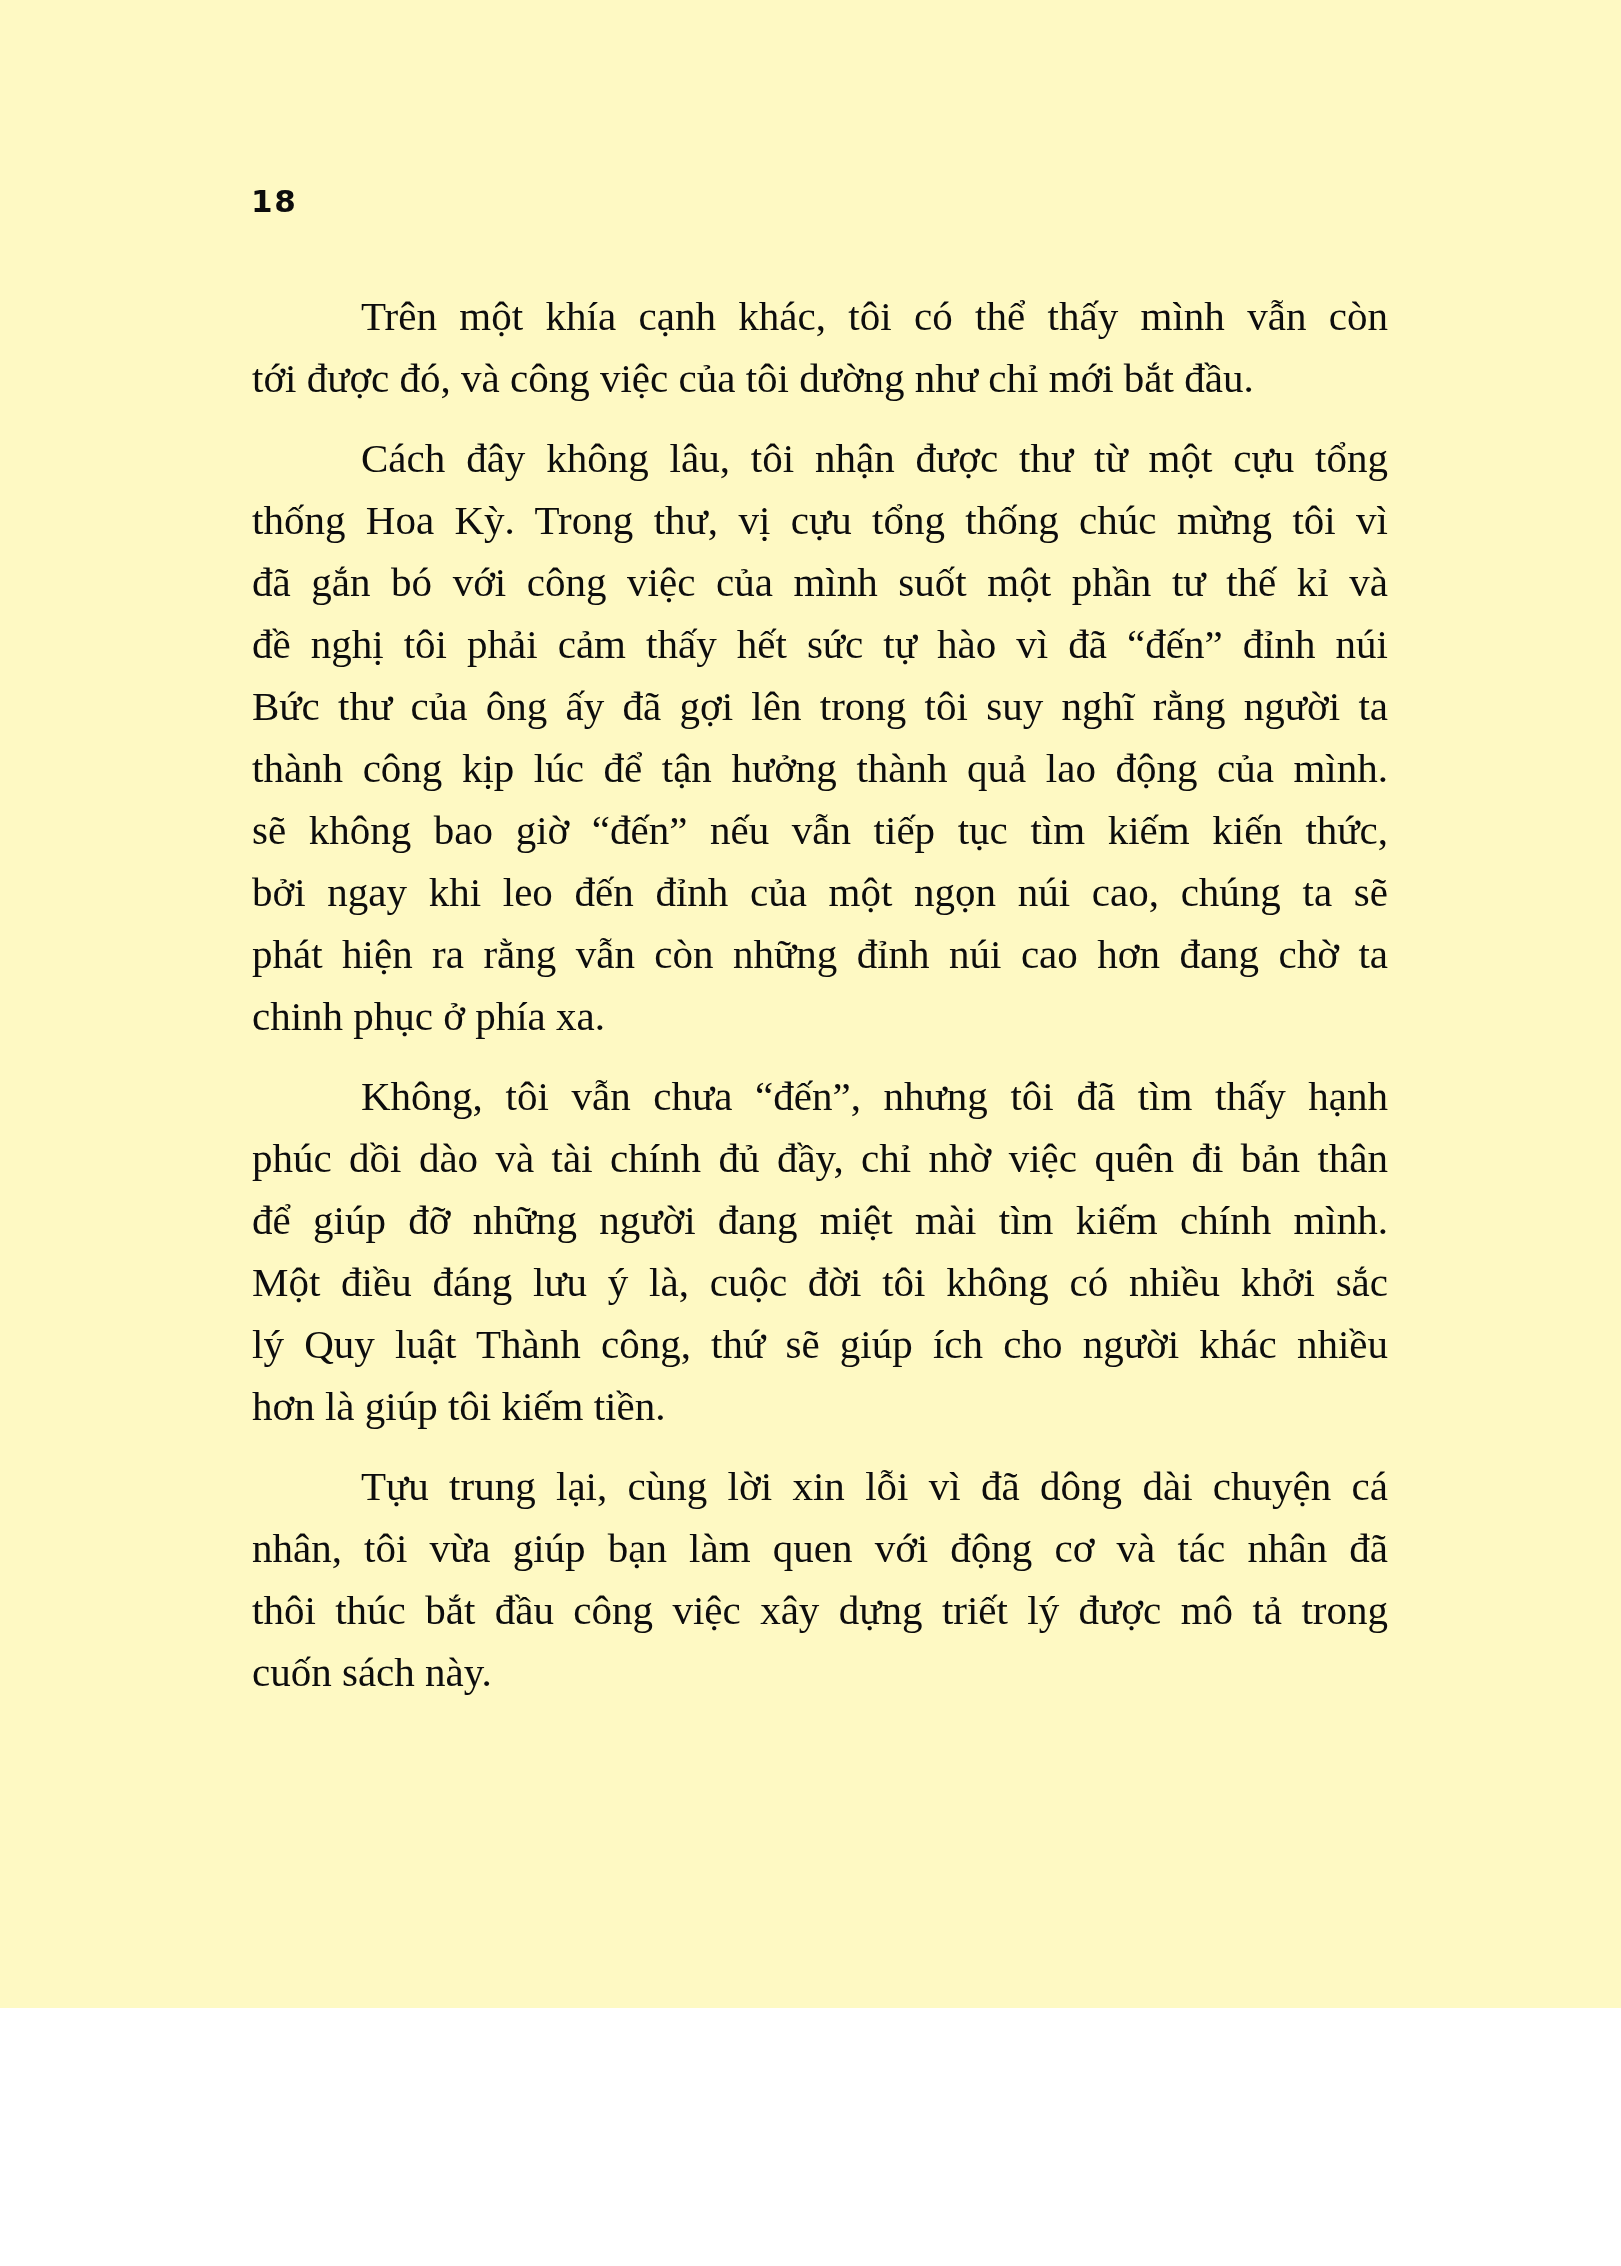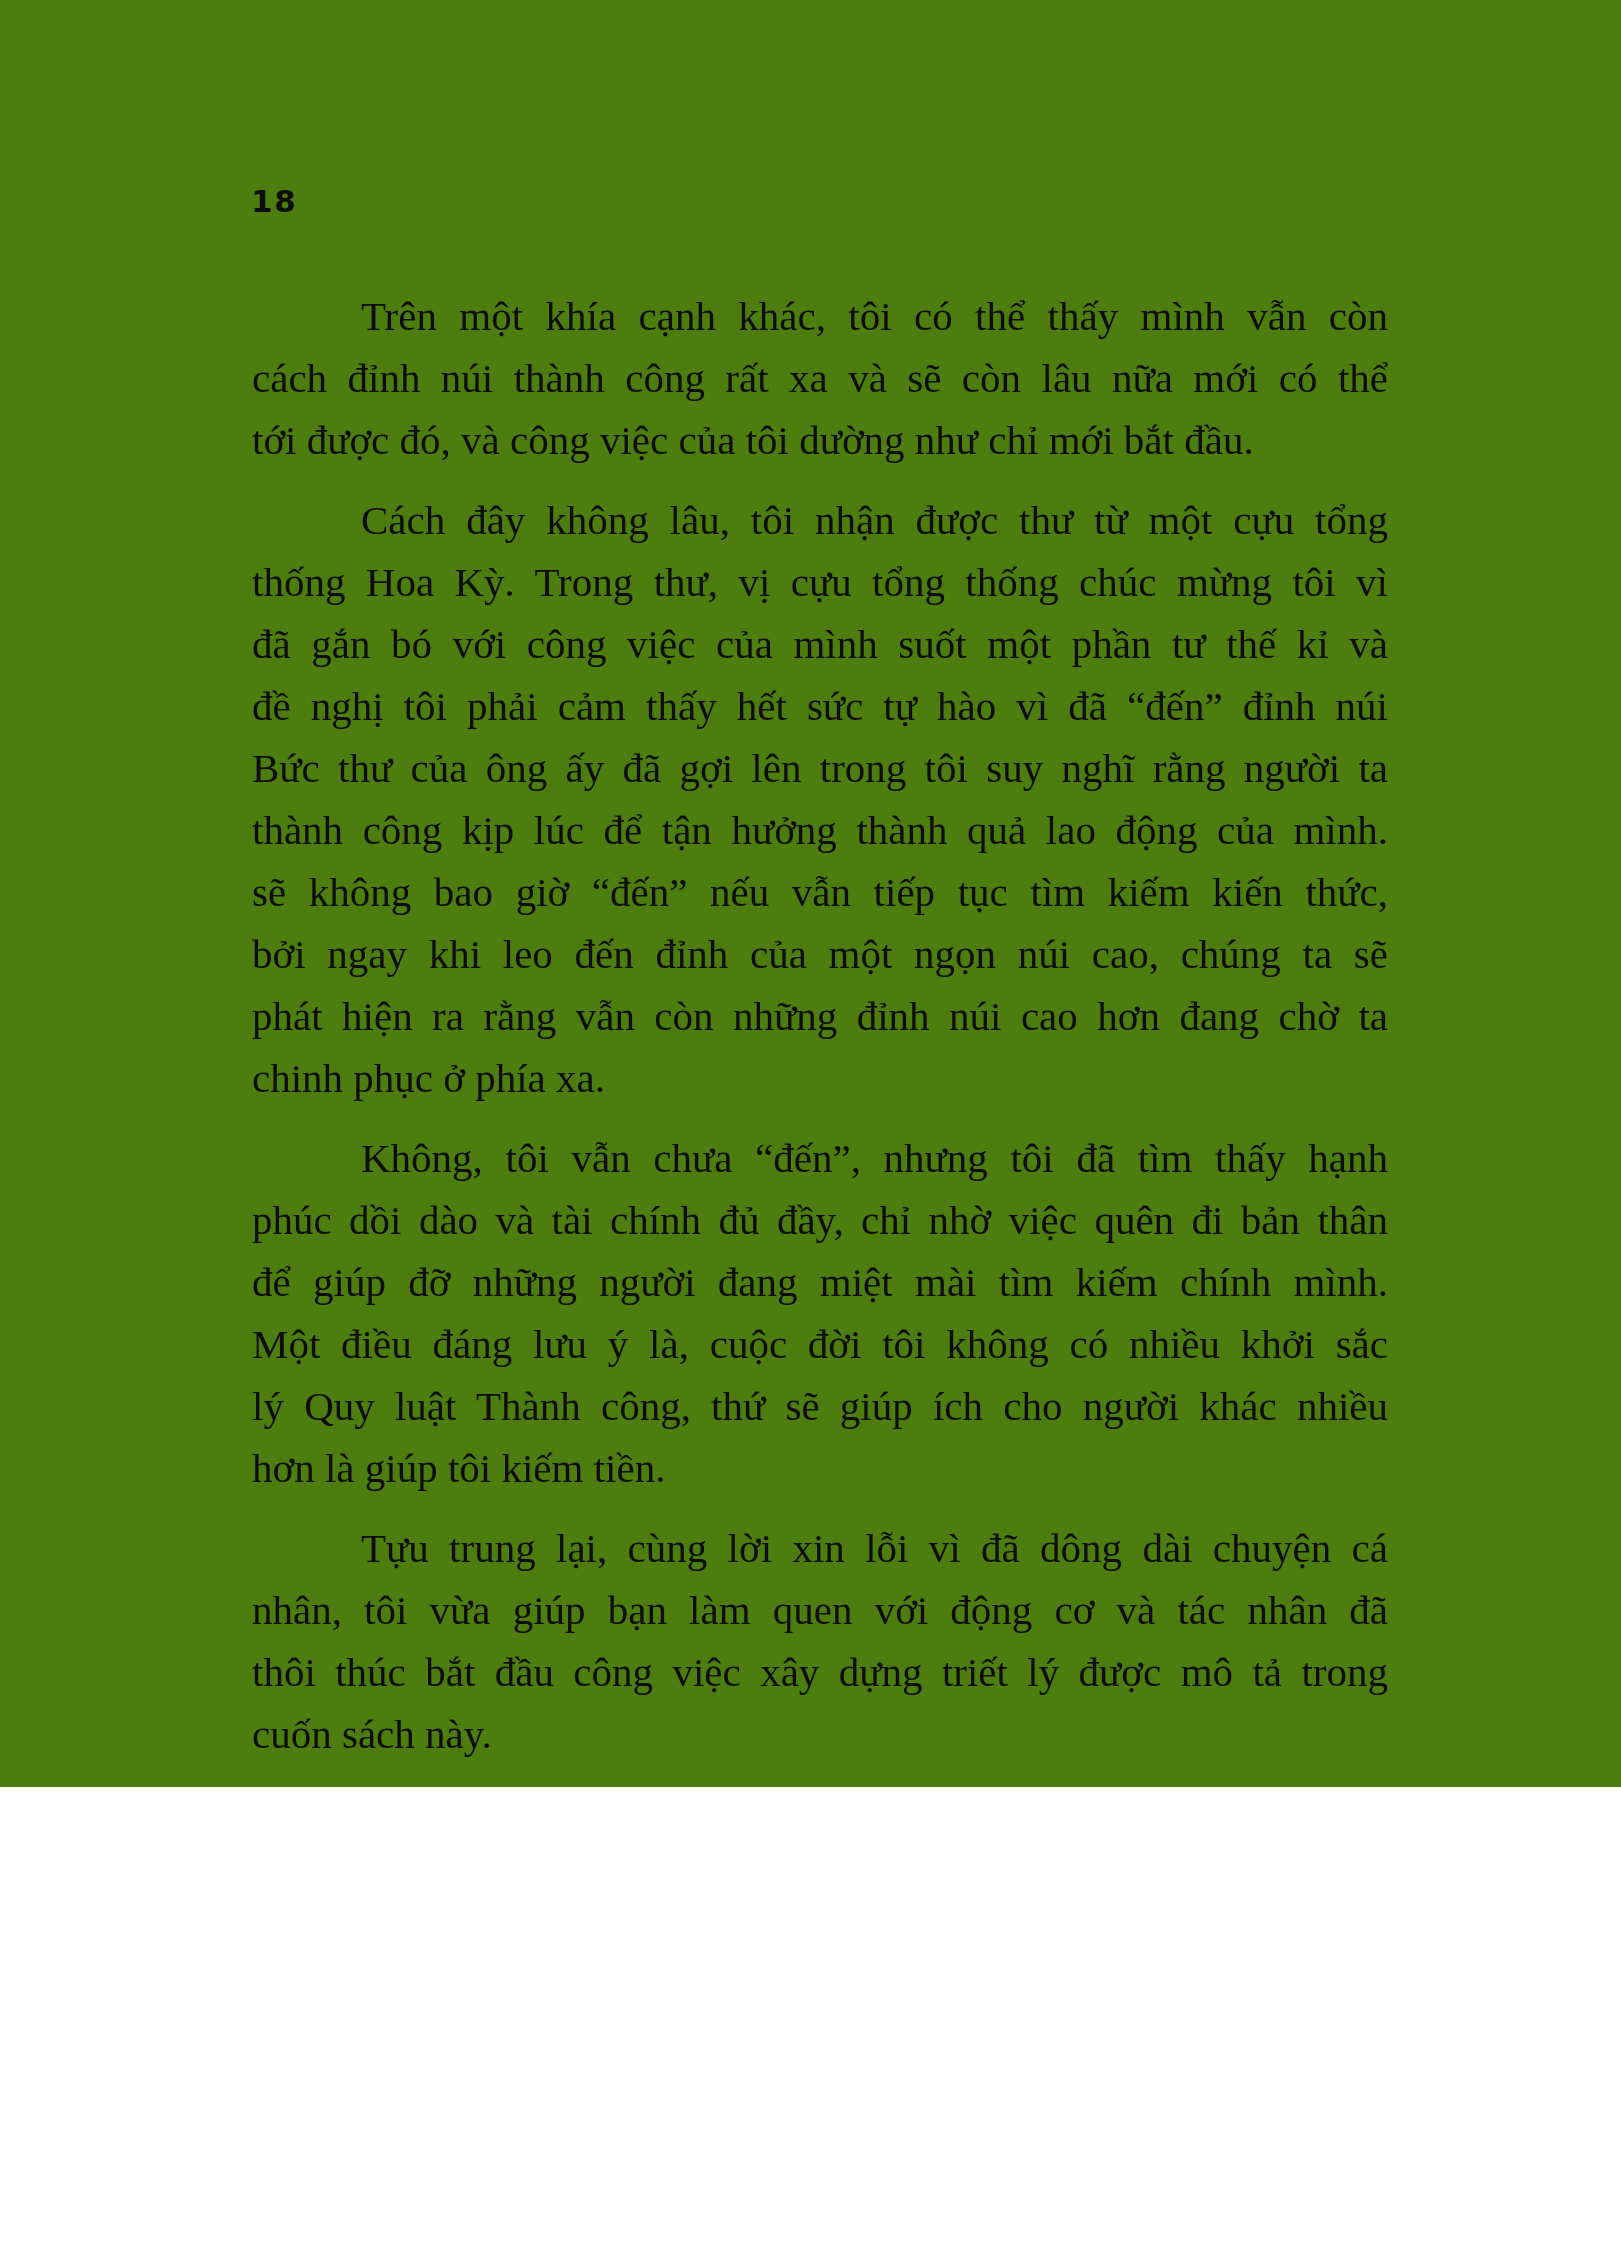--- a/index.html
+++ b/index.html
@@ -3,22 +3,22 @@
 <meta charset="utf-8">
 <style>
   html, body {
     margin: 0;
     padding: 0;
     background: #ffffff;
   }
   .page {
     position: relative;
     width: 1622px;
-    height: 1787px;
-    background: #4d7c0f;
+    height: 2008px;
+    background: #fef9c3;
     overflow: hidden;
     font-family: "Liberation Serif", serif;
   }
   .page-number {
     position: absolute;
     left: 251px;
     top: 183px;
     font-family: "DejaVu Sans", sans-serif;
     font-weight: 600;
     font-size: 31px;
@@ -52,21 +52,20 @@
   }
 </style>
 </head>
 <body>
 
 <div class="page">
   <div class="page-number">18</div>
   <div class="text-block" id="text-block">
       <div class="paragraph">
         <div class="line first">Trên một khía cạnh khác, tôi có thể thấy mình vẫn còn</div>
-        <div class="line">cách đỉnh núi thành công rất xa và sẽ còn lâu nữa mới có thể</div>
         <div class="line last">tới được đó, và công việc của tôi dường như chỉ mới bắt đầu.</div>
       </div>
       <div class="paragraph">
         <div class="line first">Cách đây không lâu, tôi nhận được thư từ một cựu tổng</div>
         <div class="line">thống Hoa Kỳ. Trong thư, vị cựu tổng thống chúc mừng tôi vì</div>
         <div class="line">đã gắn bó với công việc của mình suốt một phần tư thế kỉ và</div>
         <div class="line">đề nghị tôi phải cảm thấy hết sức tự hào vì đã “đến” đỉnh núi</div>
         <div class="line">Bức thư của ông ấy đã gợi lên trong tôi suy nghĩ rằng người ta</div>
         <div class="line">thành công kịp lúc để tận hưởng thành quả lao động của mình.</div>
         <div class="line">sẽ không bao giờ “đến” nếu vẫn tiếp tục tìm kiếm kiến thức,</div>

